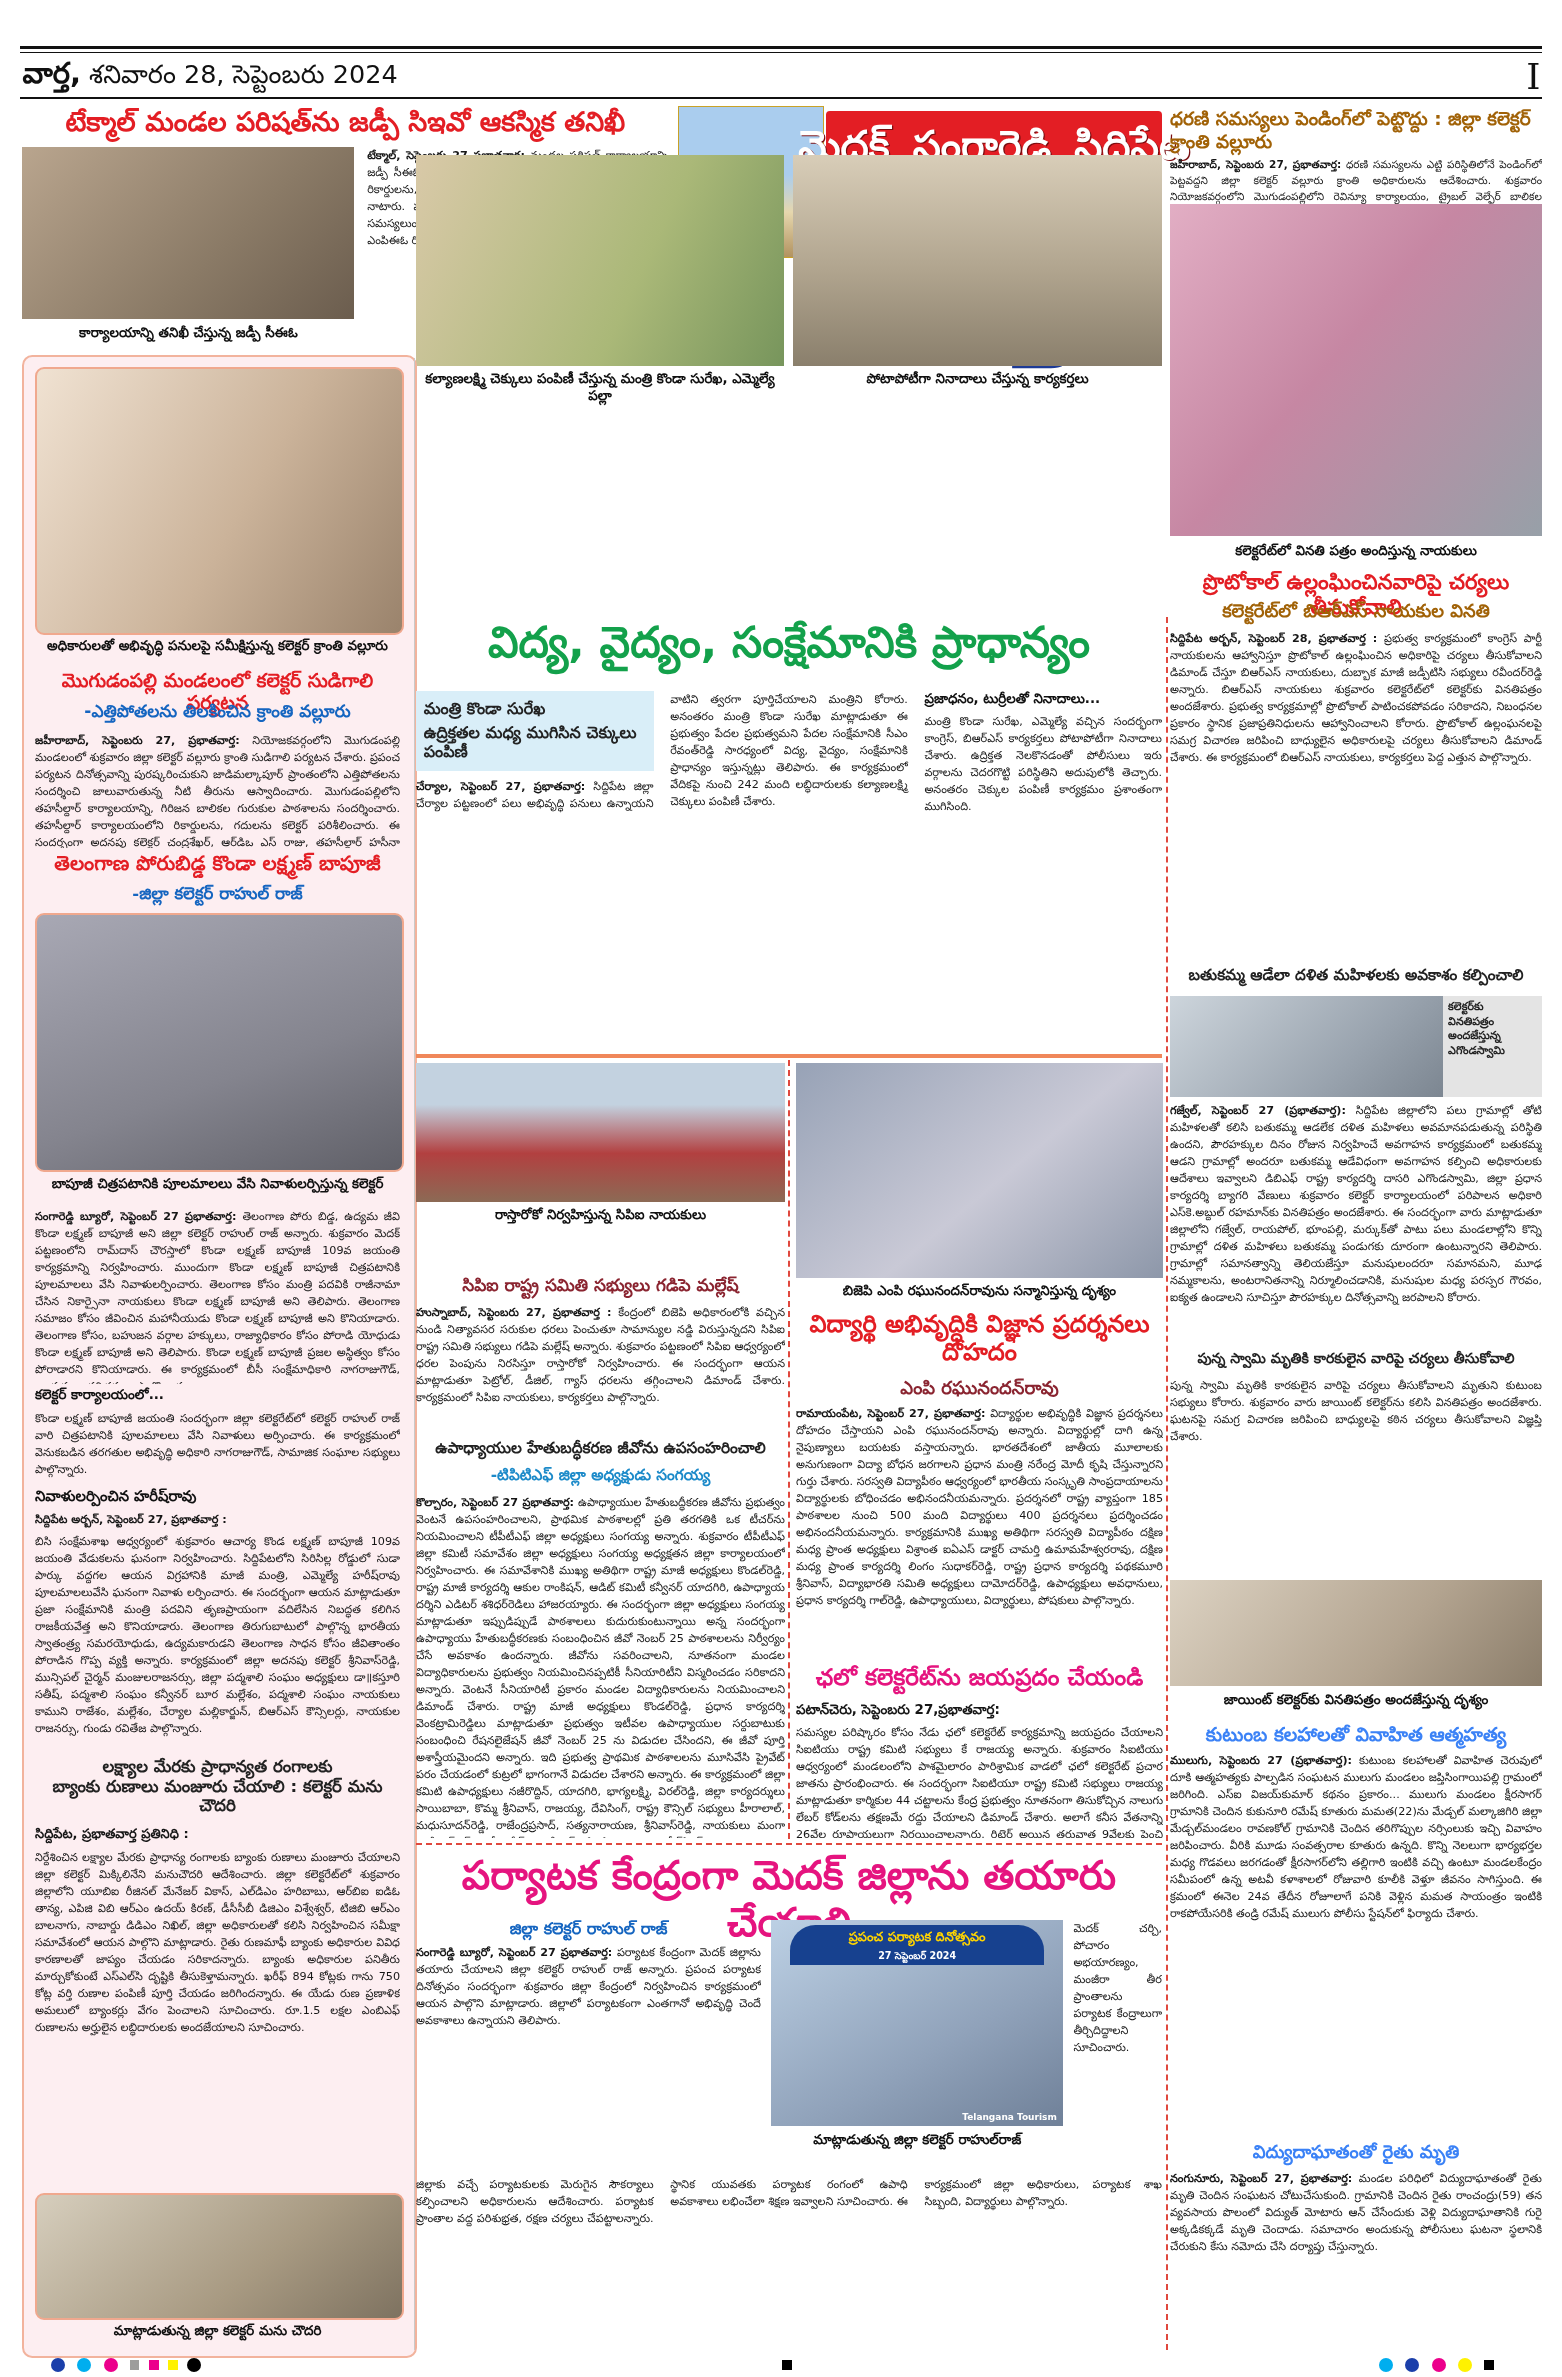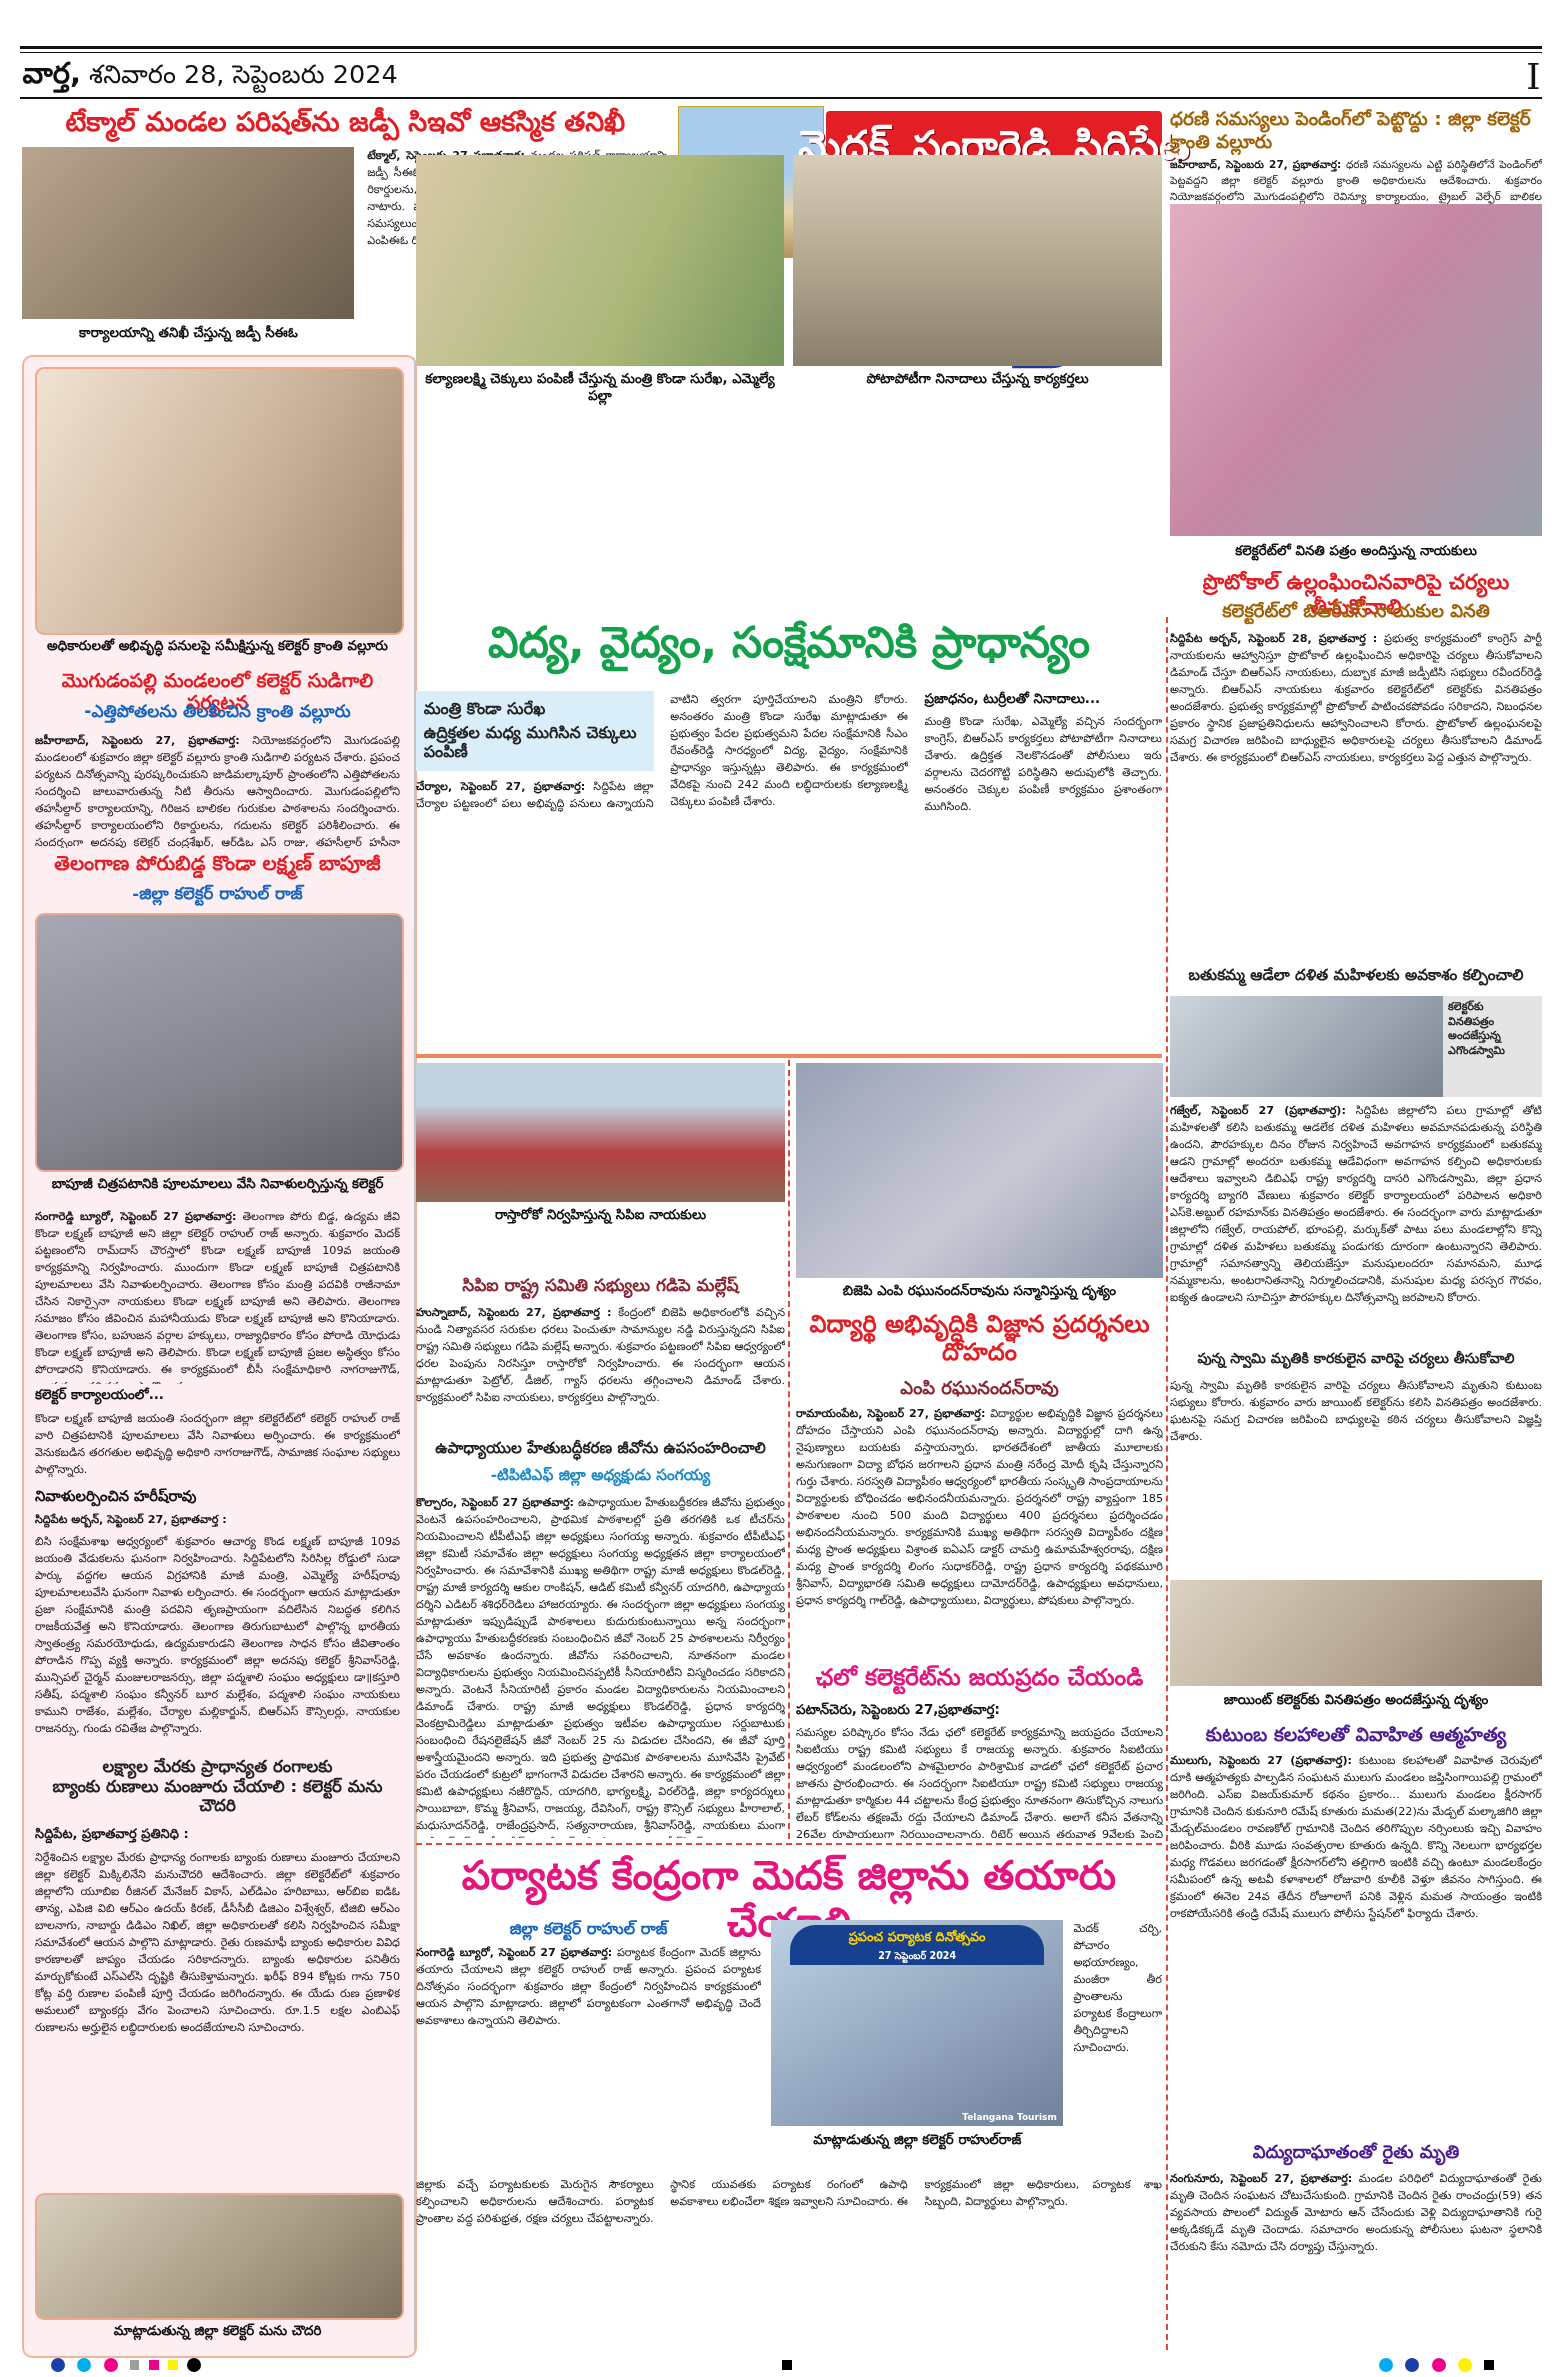--- a/index.html
+++ b/index.html
@@ -14,21 +14,21 @@
   .hdr-pg{font-size:36px;font-family:"DejaVu Serif",serif;color:#111;}
   
   .mast-banner{background:#e31e24;border-radius:3.8px;display:flex;align-items:center;justify-content:center;gap:11.5px;}
   .mast-banner span.d{color:#fff;font-weight:bold;font-size:40px;text-shadow:1.3px 1.3px 0 #7a0d10;}
   .mast-banner i.sep{display:inline-block;width:9px;height:34px;background:#ffd400;}
   .mast-logo{color:#1d3a96;font-weight:bold;font-size:109px;line-height:1;}
   
   .hl{font-weight:bold;line-height:1.18;}
   .red{color:#e31e24;} .blue{color:#a16207;} .green{color:#13a14b;}
   .pink{color:#e5147f;} .maroon{color:#8a2430;} .cyanblue{color:#1c8ac9;}
-  .mblue{color:#1565c0;} .navy{color:#4c1d95;} .dark{color:#222;}
+  .mblue{color:#1565c0;} .navy{color:#3b82f6;} .dark{color:#222;}
   .ctr{text-align:center;}
   
   .bd{font-size:11.2px;line-height:1.52;text-align:justify;color:#161616;}
   .dl{font-weight:bold;}
   .subh{font-weight:bold;font-size:13.4px;color:#111;}
   .cap{font-weight:bold;font-size:13.4px;color:#101010;text-align:center;line-height:1.3;}
   
   .ph{background:#cfcfcf;}
   .ph.bordered{border:2.6px solid #f0a88e;border-radius:9px;}
   .p-office{background:linear-gradient(135deg,#b9a58e,#8a7a66 60%,#6b5d4e);}

